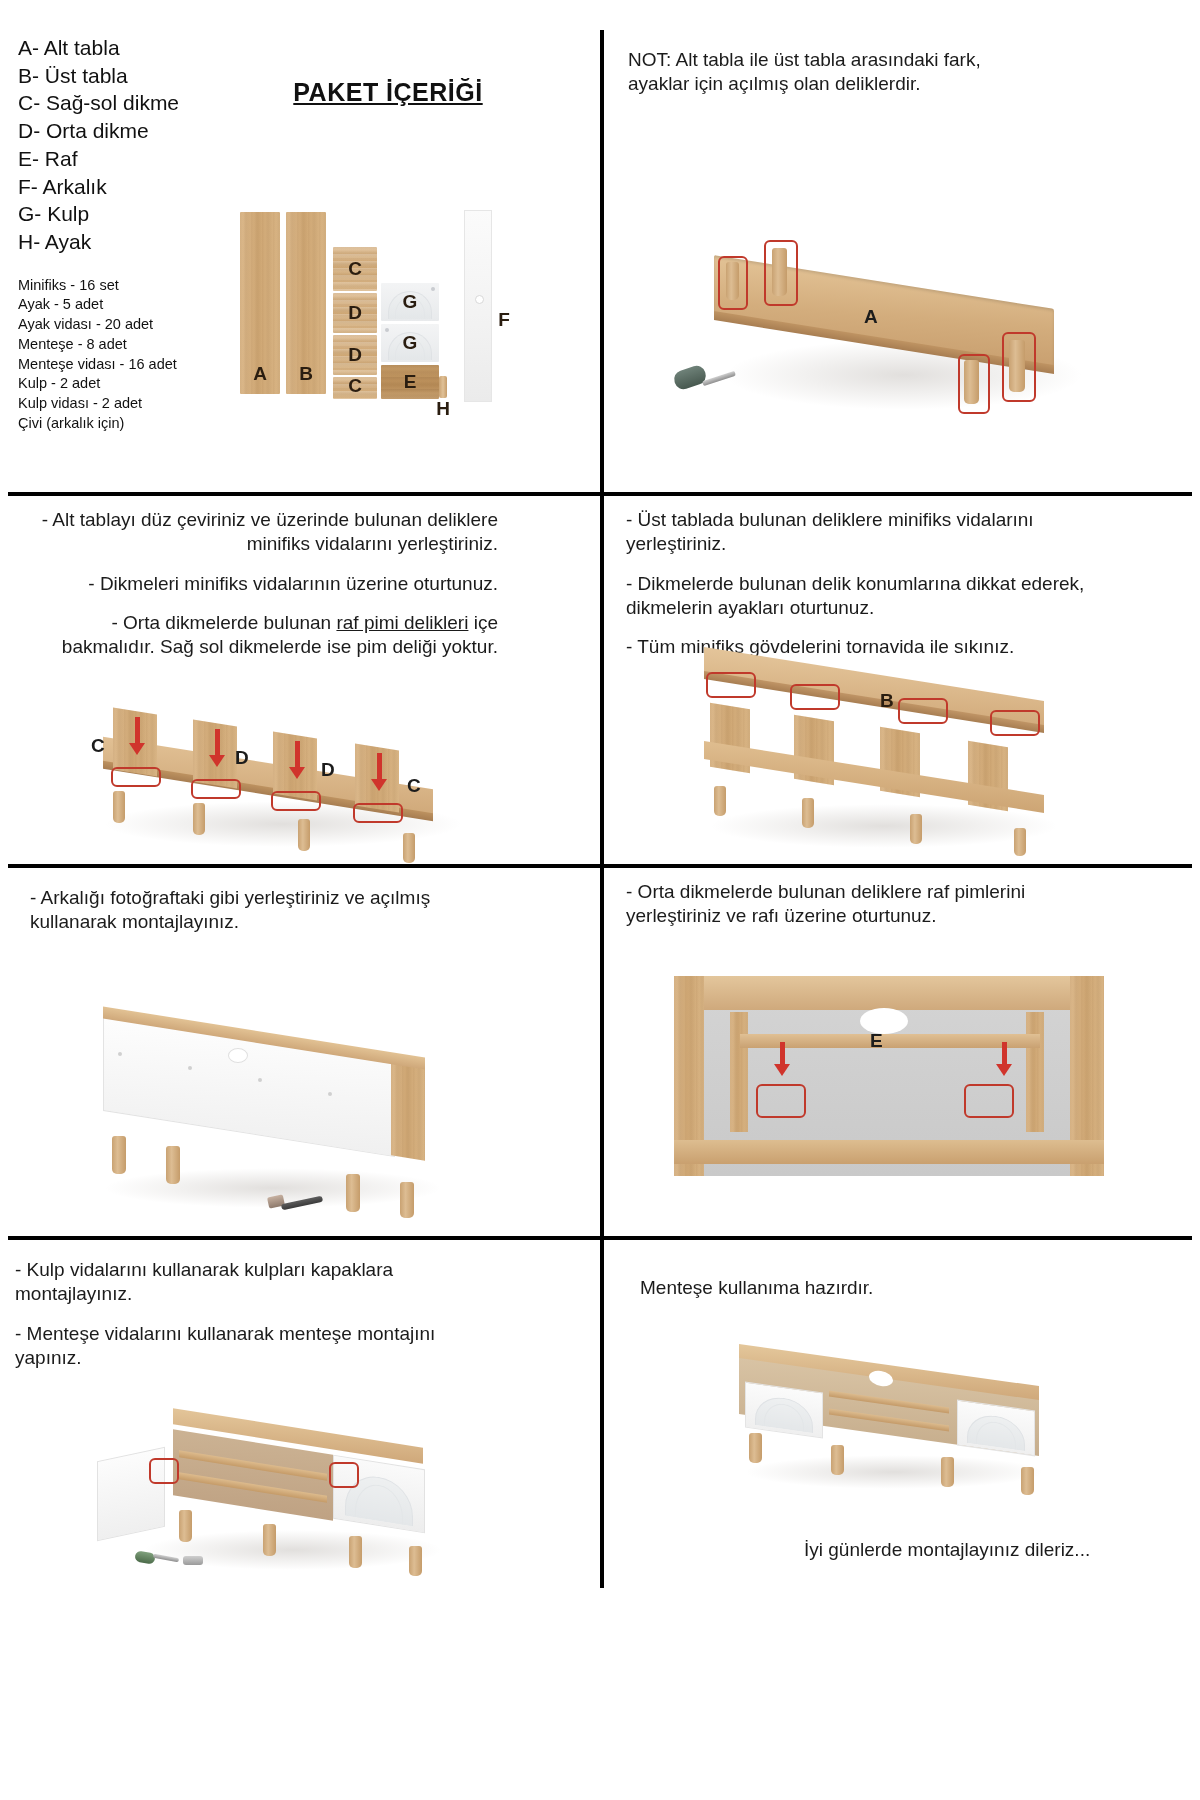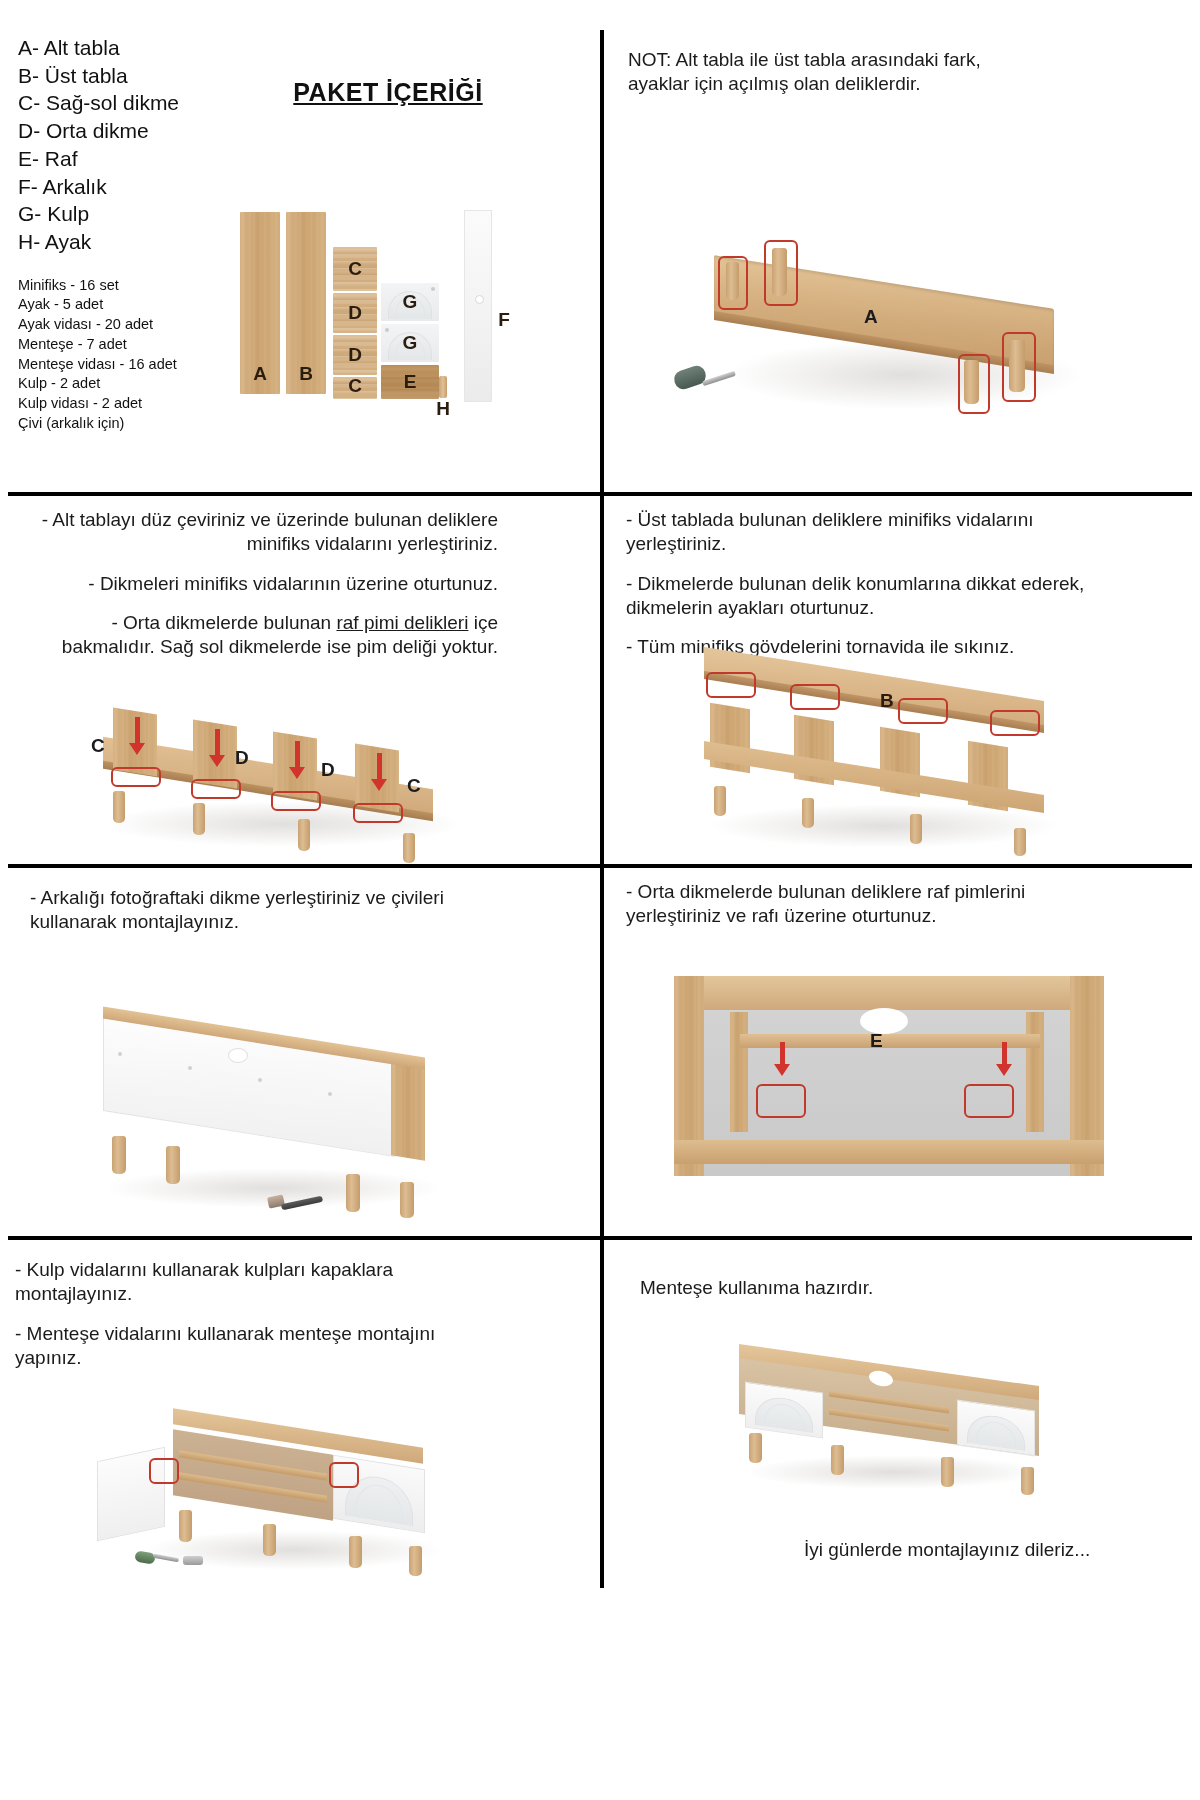--- a/index.html
+++ b/index.html
@@ -138,21 +138,21 @@
           <div>D- Orta dikme</div>
           <div>E- Raf</div>
           <div>F- Arkalık</div>
           <div>G- Kulp</div>
           <div>H- Ayak</div>
         </div>
         <div class="small">
           <div>Minifiks - 16 set</div>
           <div>Ayak - 5 adet</div>
           <div>Ayak vidası - 20 adet</div>
-          <div>Menteşe - 7 adet</div>
+          <div>Menteşe - 8 adet</div>
           <div>Menteşe vidası - 16 adet</div>
           <div>Kulp - 2 adet</div>
           <div>Kulp vidası - 2 adet</div>
           <div>Çivi (arkalık için)</div>
         </div>
       </div>
 
       <div class="paket-title">PAKET İÇERİĞİ</div>
 
       <div class="parts">
@@ -326,21 +326,21 @@
 
         <div class="redbox" style="left:22px;top:8px;width:46px;height:22px;"></div>
         <div class="redbox" style="left:106px;top:20px;width:46px;height:22px;"></div>
         <div class="redbox" style="left:214px;top:34px;width:46px;height:22px;"></div>
         <div class="redbox" style="left:306px;top:46px;width:46px;height:22px;"></div>
       </div>
     </div>
 
     <div class="cell bt">
       <div class="txt steptext" style="left:22px;top:18px;width:450px;">
-        <p>- Arkalığı fotoğraftaki dikme yerleştiriniz ve çivileri kullanarak montajlayınız.</p>
+        <p>- Arkalığı fotoğraftaki gibi yerleştiriniz ve açılmış kullanarak montajlayınız.</p>
       </div>
 
       <div class="scene" style="left:70px;top:150px;width:420px;height:200px;">
         <div class="shadowblur" style="left:25px;top:150px;width:340px;height:40px;"></div>
 
         <div style="position:absolute;left:25px;top:22px;width:290px;height:92px;
                     background:linear-gradient(175deg,#fdfdfd,#f0f0f0);
                     transform:skewY(9deg);border:1px solid #e3e3e3;"></div>
 
         <div class="knobdot" style="left:40px;top:34px;background:#d0d0d0;"></div>

